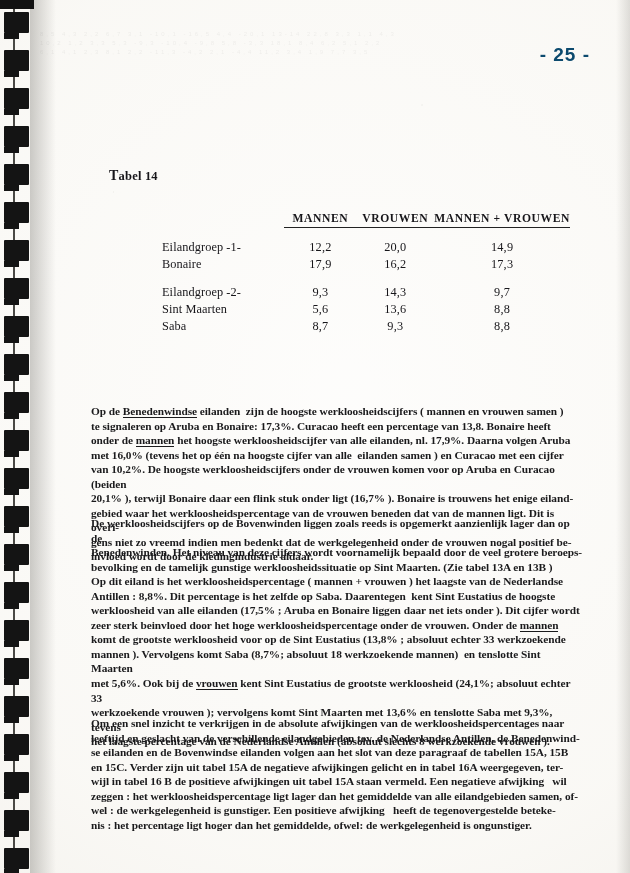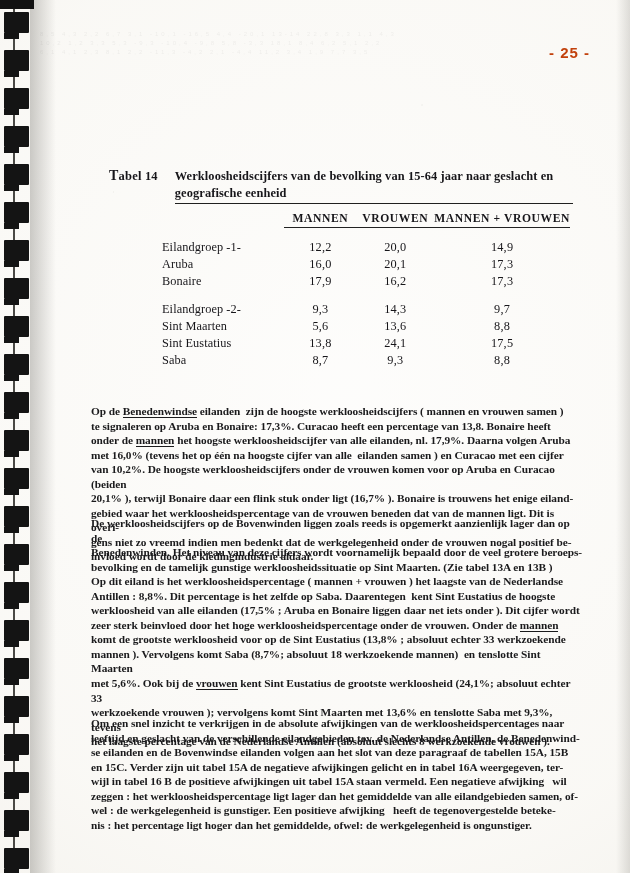--- a/index.html
+++ b/index.html
@@ -115,24 +115,24 @@
     left: 0; top: 0;
     width: 630px; height: 873px;
     z-index: 3;
   }
 
   .page-number {
     position: absolute;
     right: 40px;
     top: 44px;
     font-family: "Liberation Sans", sans-serif;
-    font-size: 15px;
+    font-size: 19px;
     font-weight: 700;
     letter-spacing: 1px;
-    color: #c2410c;
+    color: #0c4a6e;
   }
 
   
   .caption {
     position: absolute;
     left: 93px;
     top: 168px;
     width: 480px;
     display: flex;
     align-items: flex-start;
@@ -229,22 +229,20 @@
 <div class="scan-tone"></div>
 <div class="scan-noise"></div>
 <div class="right-edge"></div>
 
 <div class="content">
 
   <div class="page-number">- 25 -</div>
 
   <div class="caption">
     <div class="caption-label"><span class="big">T</span><span>abel 14</span></div>
-    <div class="caption-text"><span>Werkloosheidscijfers van de bevolking van 15-64 jaar naar geslacht en geografische
-eenheid</span></div>
   </div>
 
   <div class="tbl">
     <table>
       <colgroup>
         <col class="col-name">
           <col class="col-m">
           <col class="col-v">
           <col class="col-mv">
       </colgroup>
@@ -260,51 +258,39 @@
           <tr class="gap">
             <td colspan="4"></td>
           </tr>
           <tr>
             <td class="name">Eilandgroep -1-</td>
             <td class="num">12,2</td>
             <td class="num">20,0</td>
             <td class="num">14,9</td>
           </tr>
           <tr>
-            <td class="name">Aruba</td>
-            <td class="num">16,0</td>
-            <td class="num">20,1</td>
-            <td class="num">17,3</td>
-          </tr>
-          <tr>
             <td class="name">Bonaire</td>
             <td class="num">17,9</td>
             <td class="num">16,2</td>
             <td class="num">17,3</td>
           </tr>
           <tr class="gap">
             <td colspan="4"></td>
           </tr>
           <tr>
             <td class="name">Eilandgroep -2-</td>
             <td class="num">9,3</td>
             <td class="num">14,3</td>
             <td class="num">9,7</td>
           </tr>
           <tr>
             <td class="name">Sint Maarten</td>
             <td class="num">5,6</td>
             <td class="num">13,6</td>
             <td class="num">8,8</td>
-          </tr>
-          <tr>
-            <td class="name">Sint Eustatius</td>
-            <td class="num">13,8</td>
-            <td class="num">24,1</td>
-            <td class="num">17,5</td>
           </tr>
           <tr>
             <td class="name">Saba</td>
             <td class="num">8,7</td>
             <td class="num">9,3</td>
             <td class="num">8,8</td>
           </tr>
         </tbody>
     </table>
   </div>

